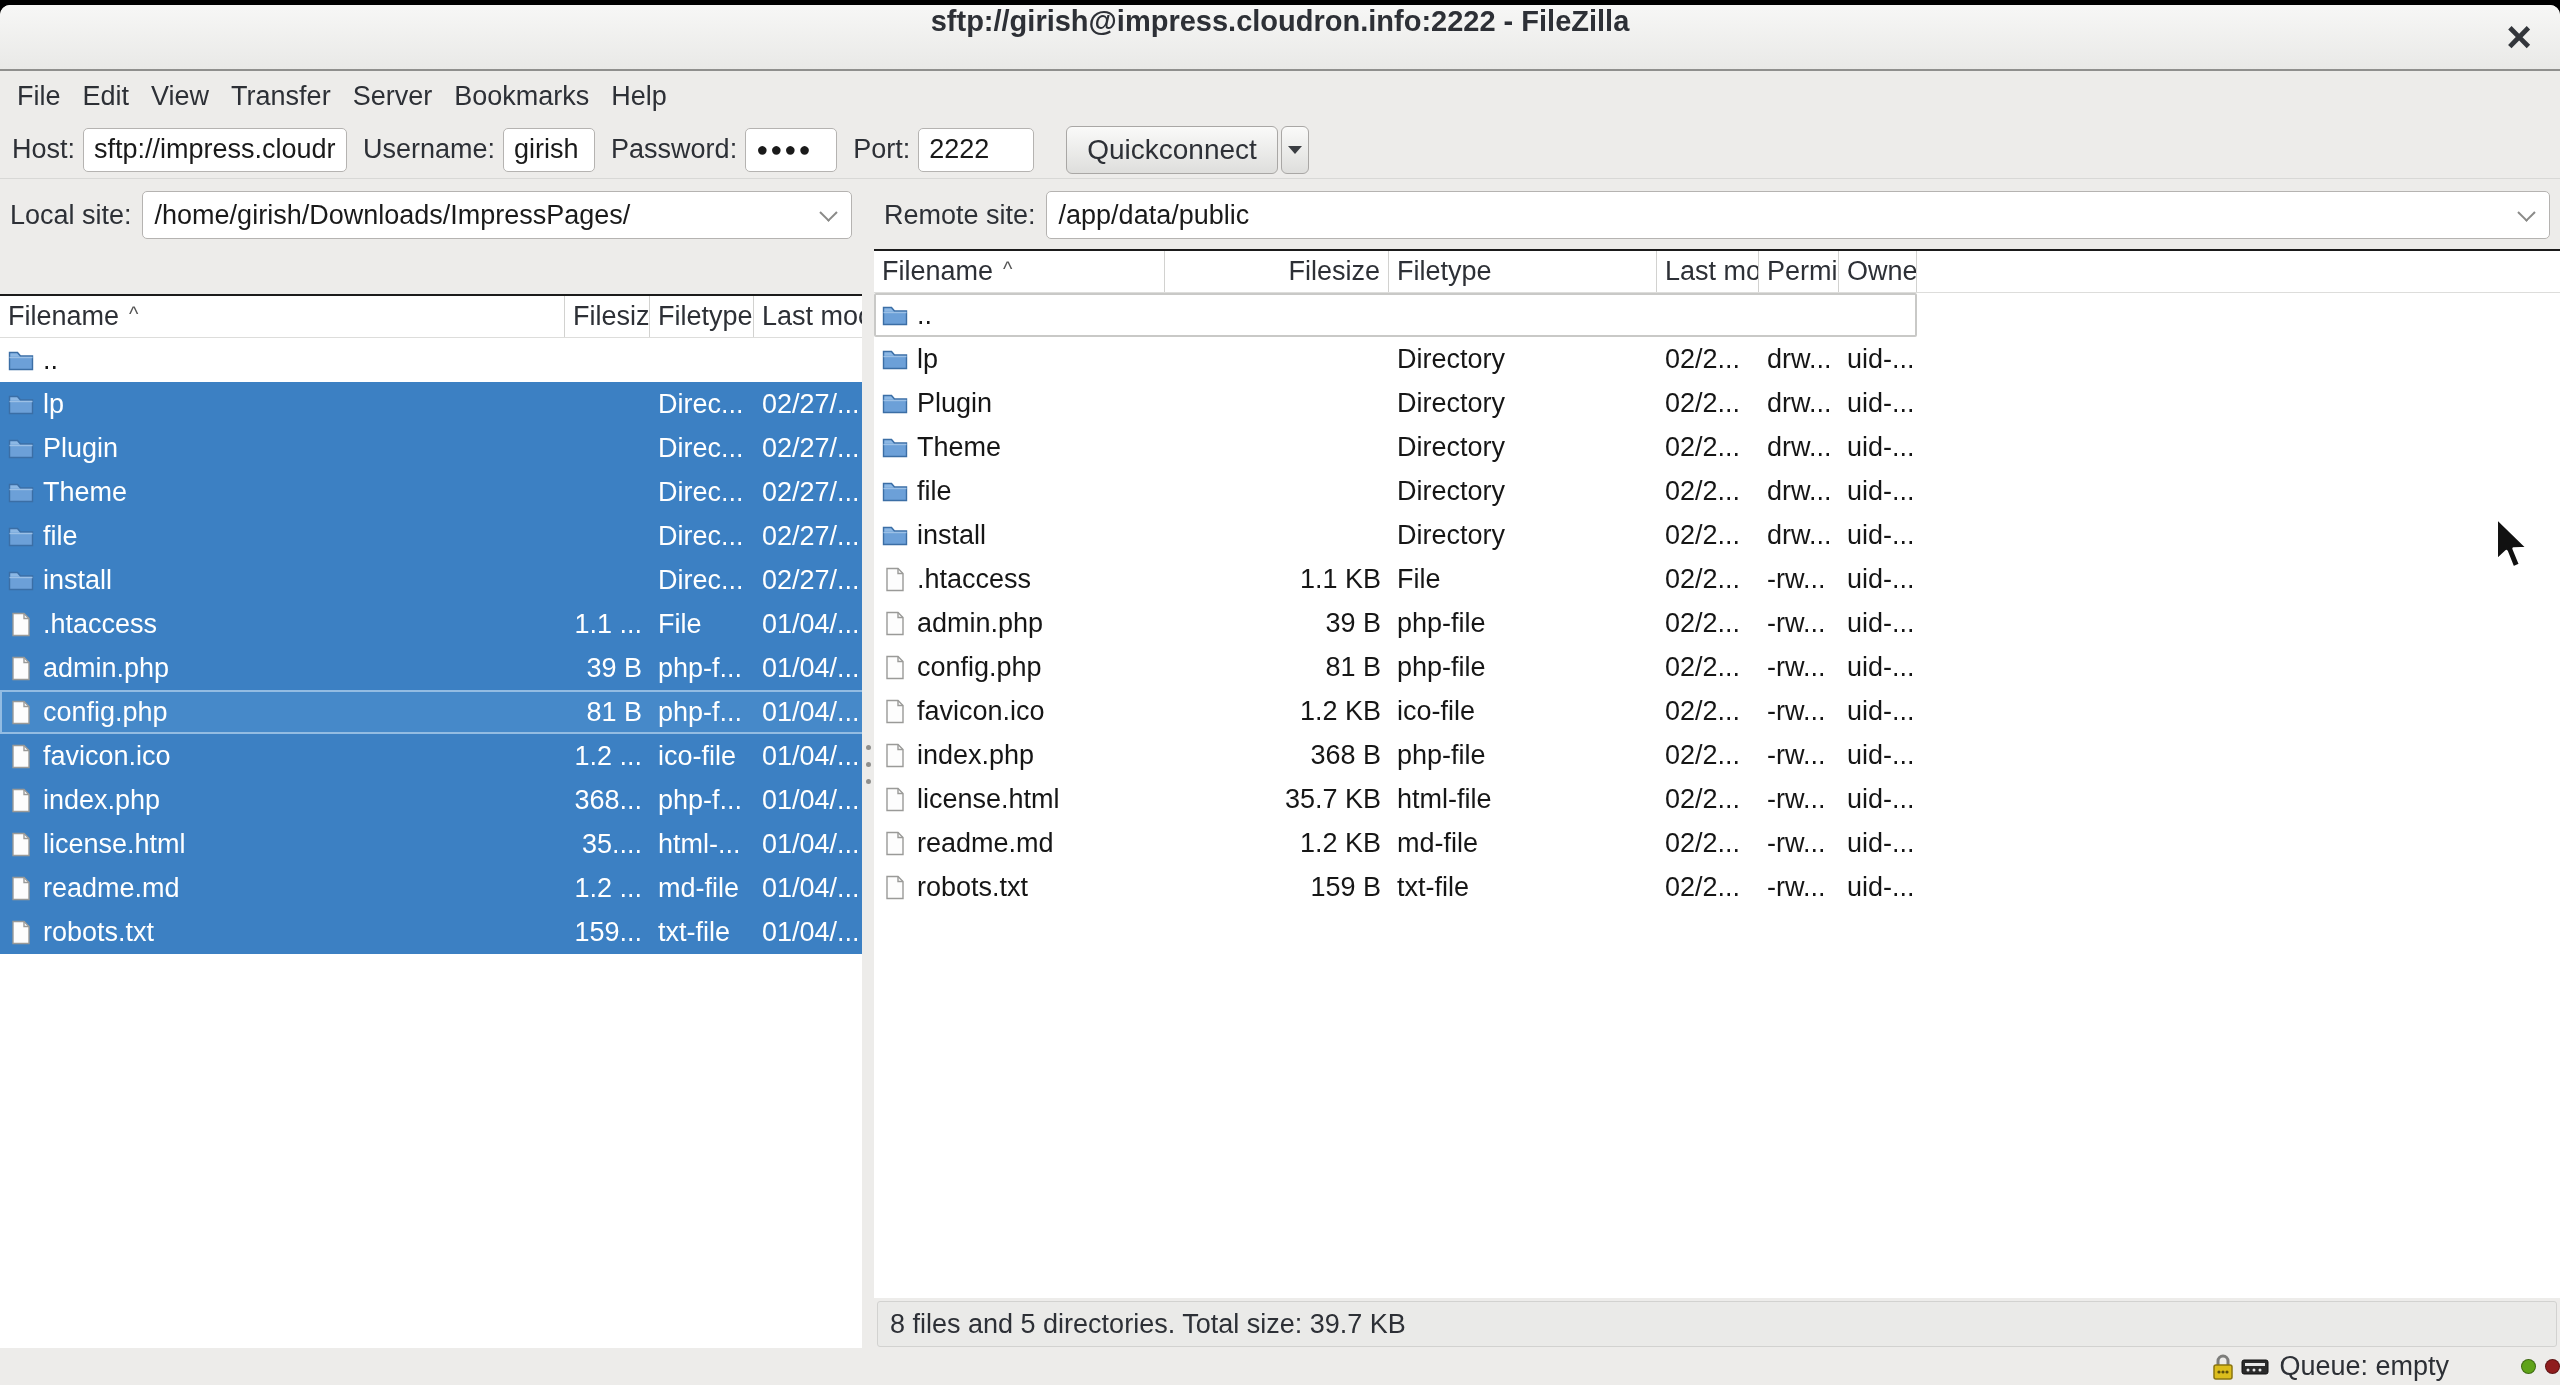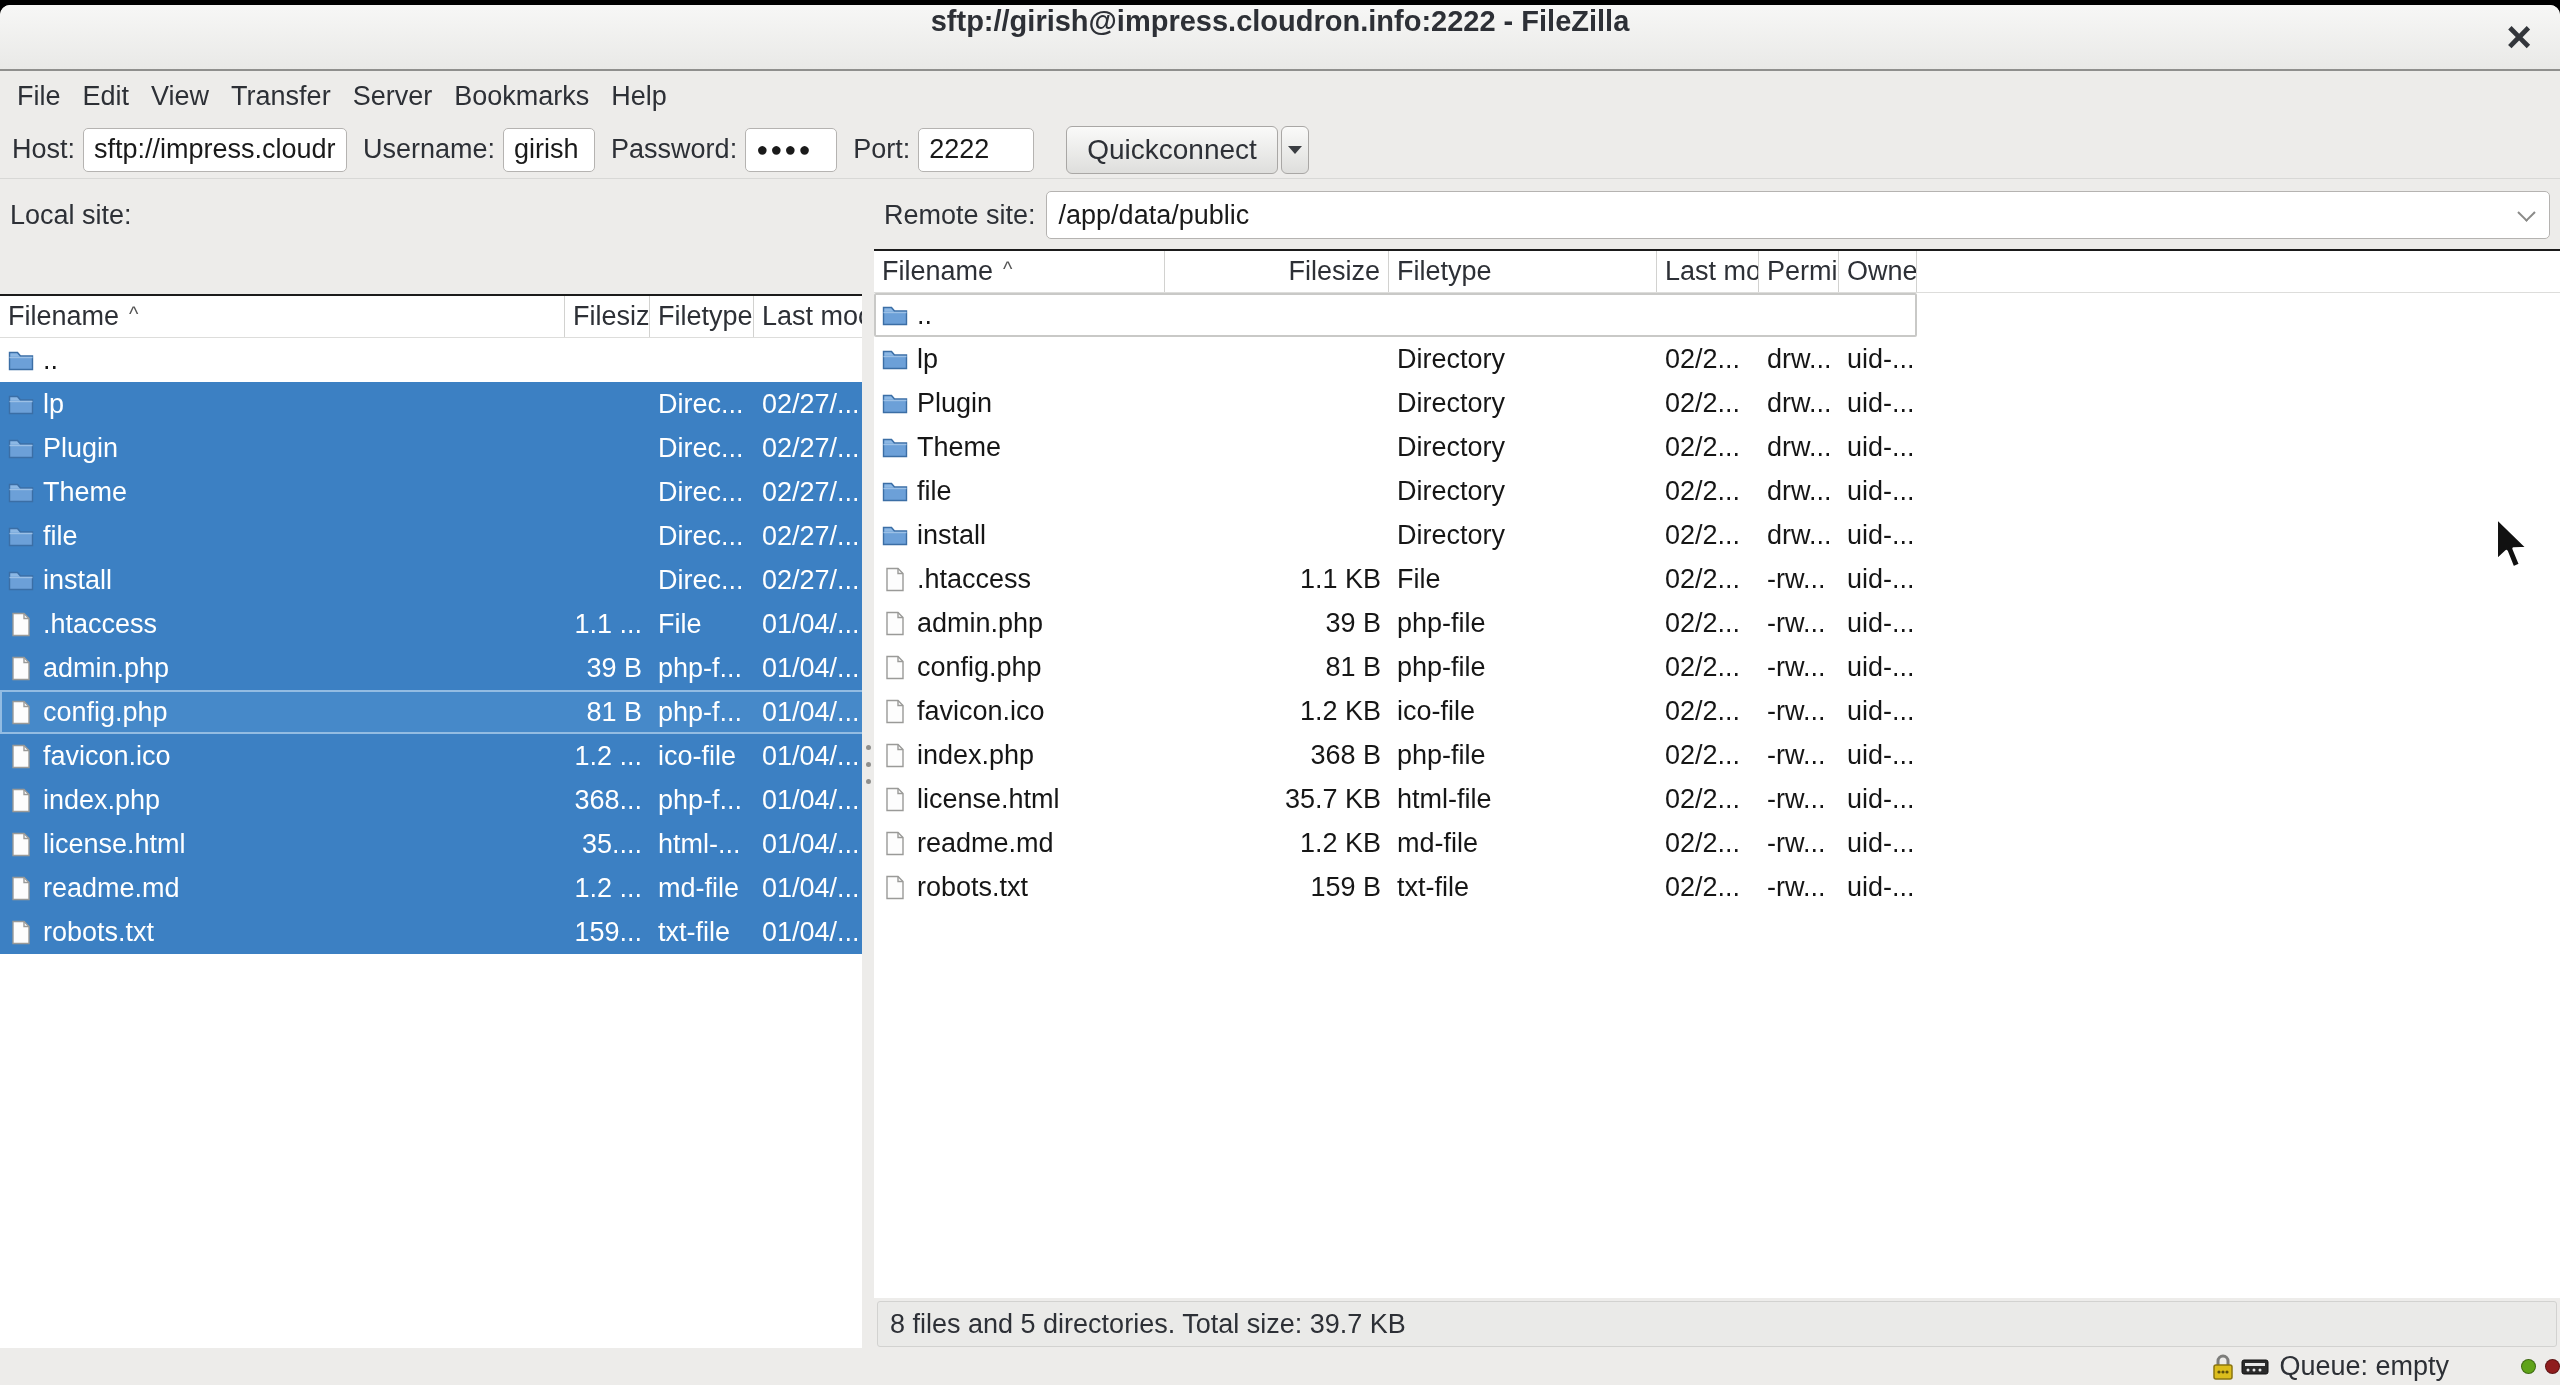--- a/index.html
+++ b/index.html
@@ -130,20 +130,26 @@
     <div class="qc-drop">
       <span class="tri-down"></span>
     </div>
   </div>
 
   <div class="panes">
 
     <div class="pane pane-local">
       <div class="site-row">
         <span class="site-label">Local site:</span>
+        <div class="combo">
+          <span class="combo-path">/home/girish/Downloads/ImpressPages/</span>
+          <span class="combo-btn">
+              <span class="chev"></span>
+            </span>
+        </div>
       </div>
       <div class="listview">
         <div class="header-row">
           <span class="hcell">
             <span>Filename</span>
             <span class="caret">^</span>
           </span>
           <span class="hcell">
               <span>Filesiz</span>
             </span>

